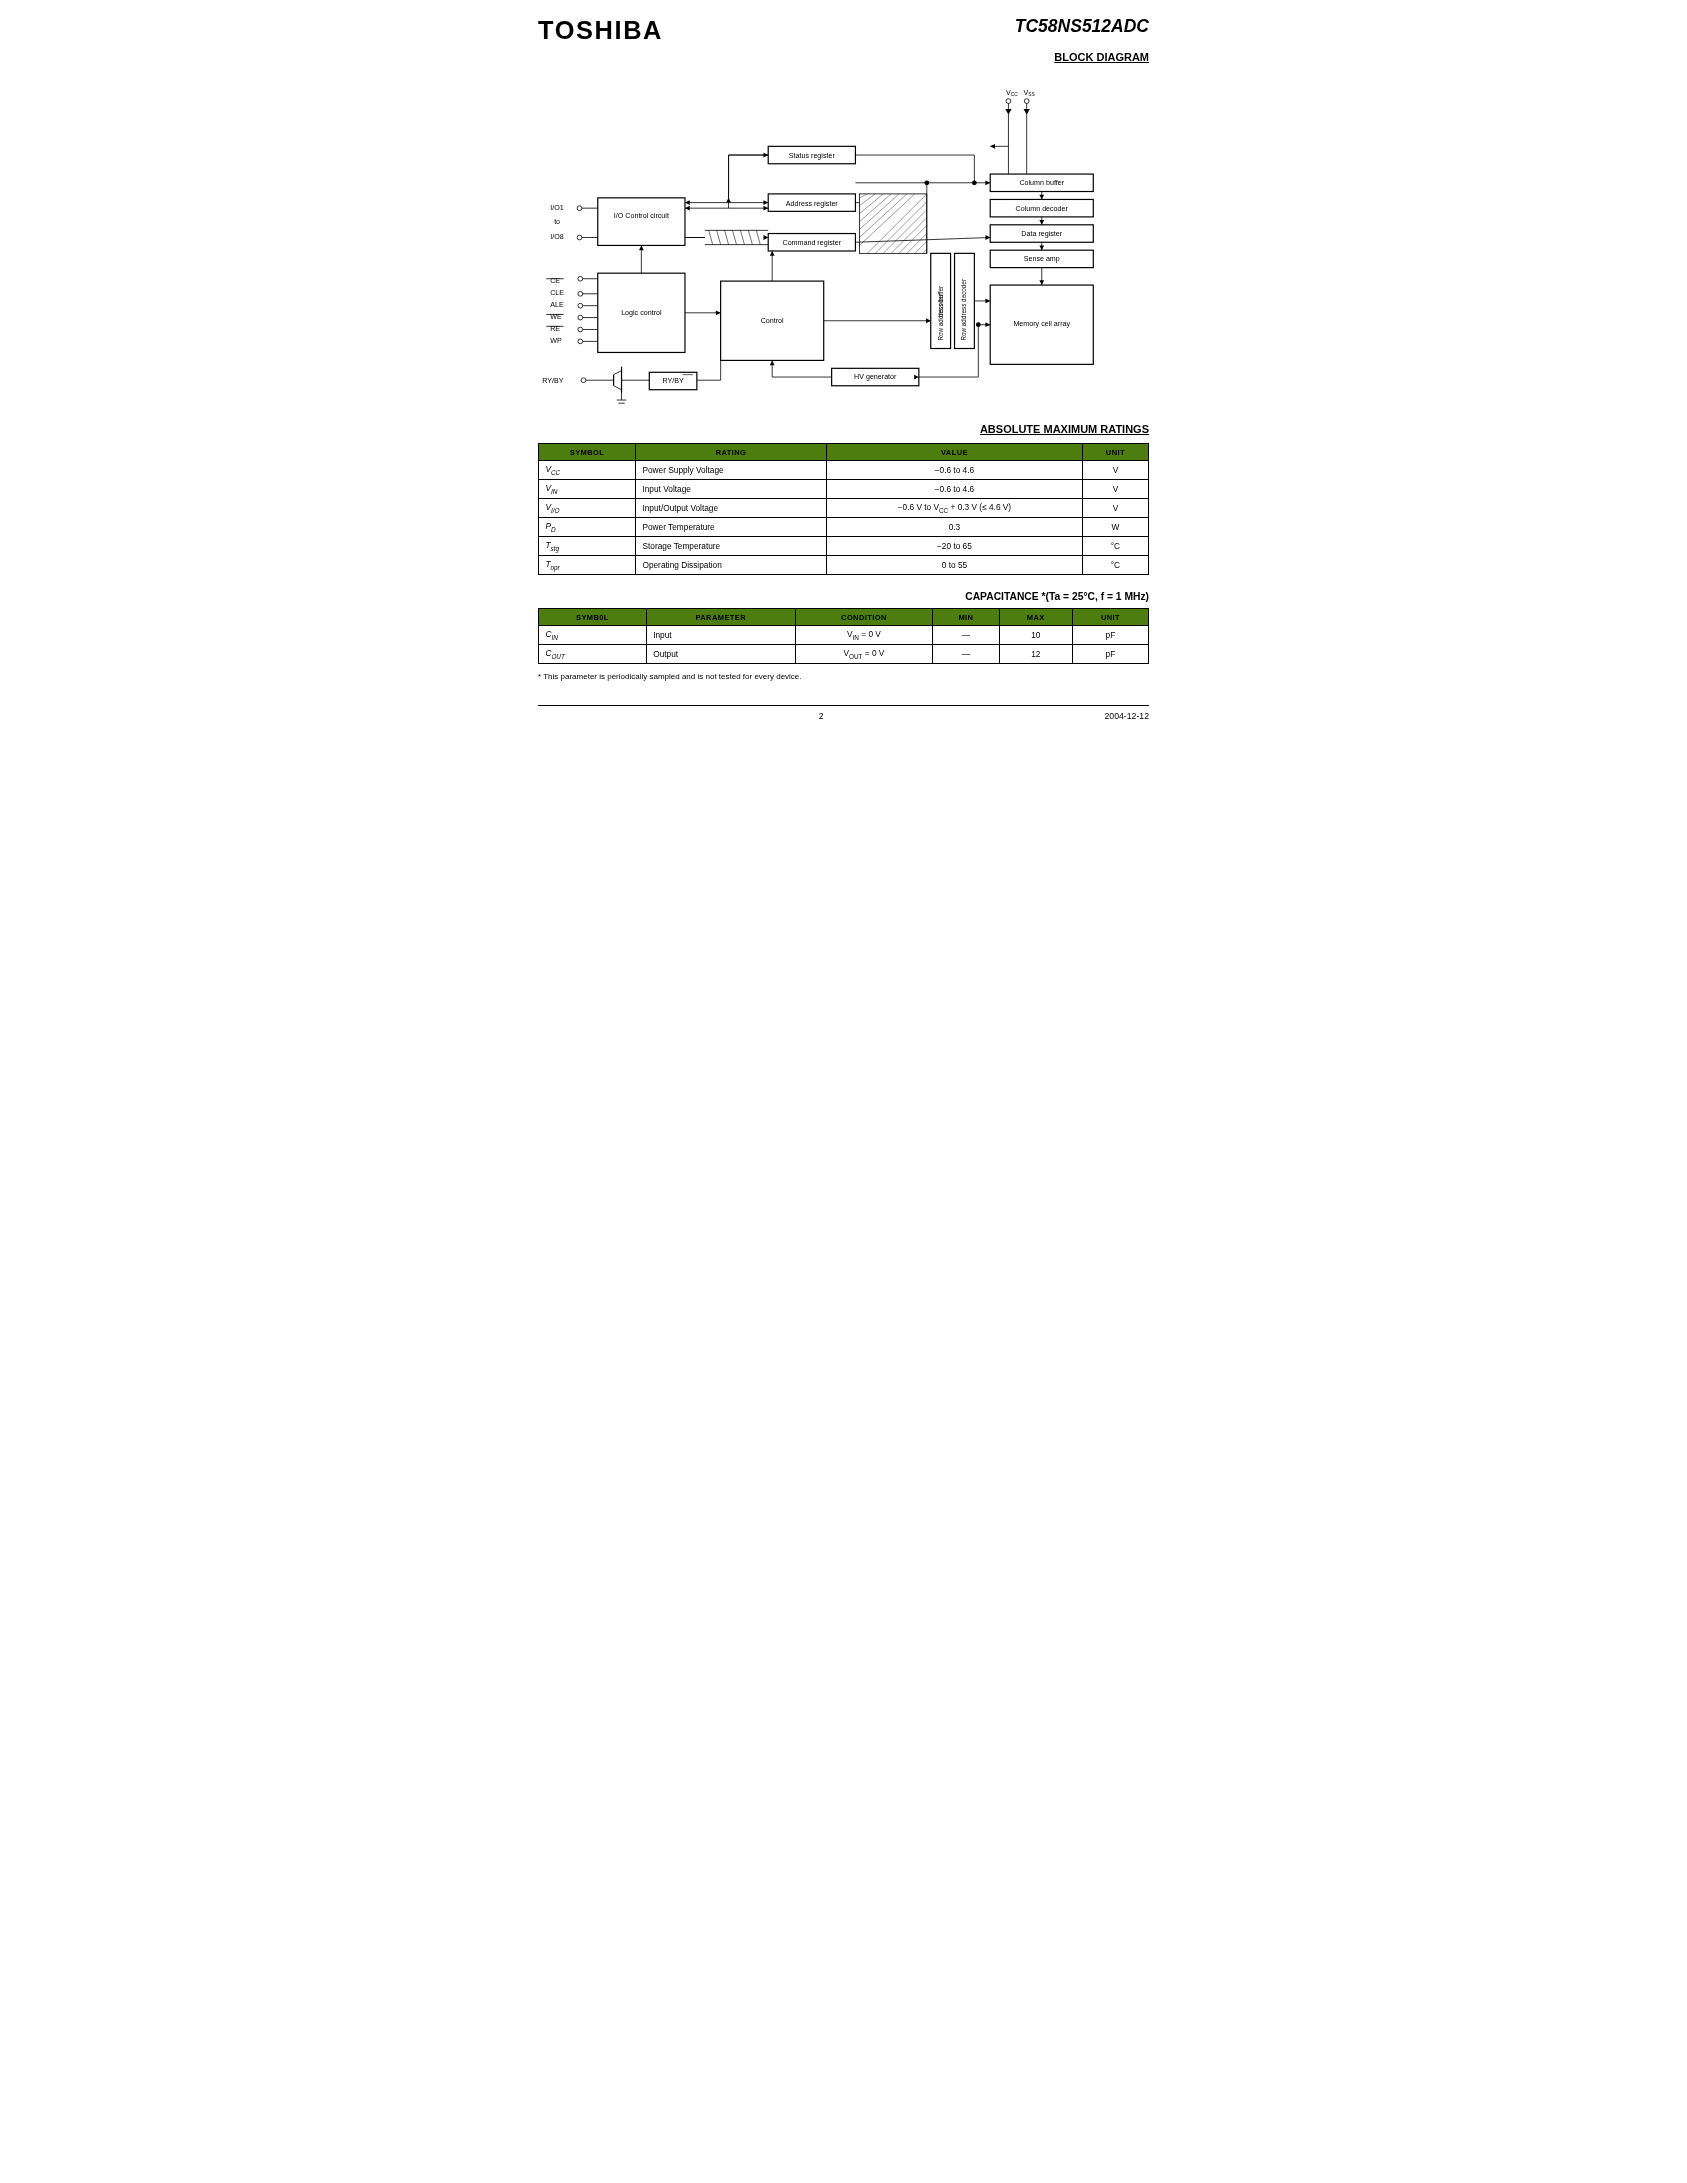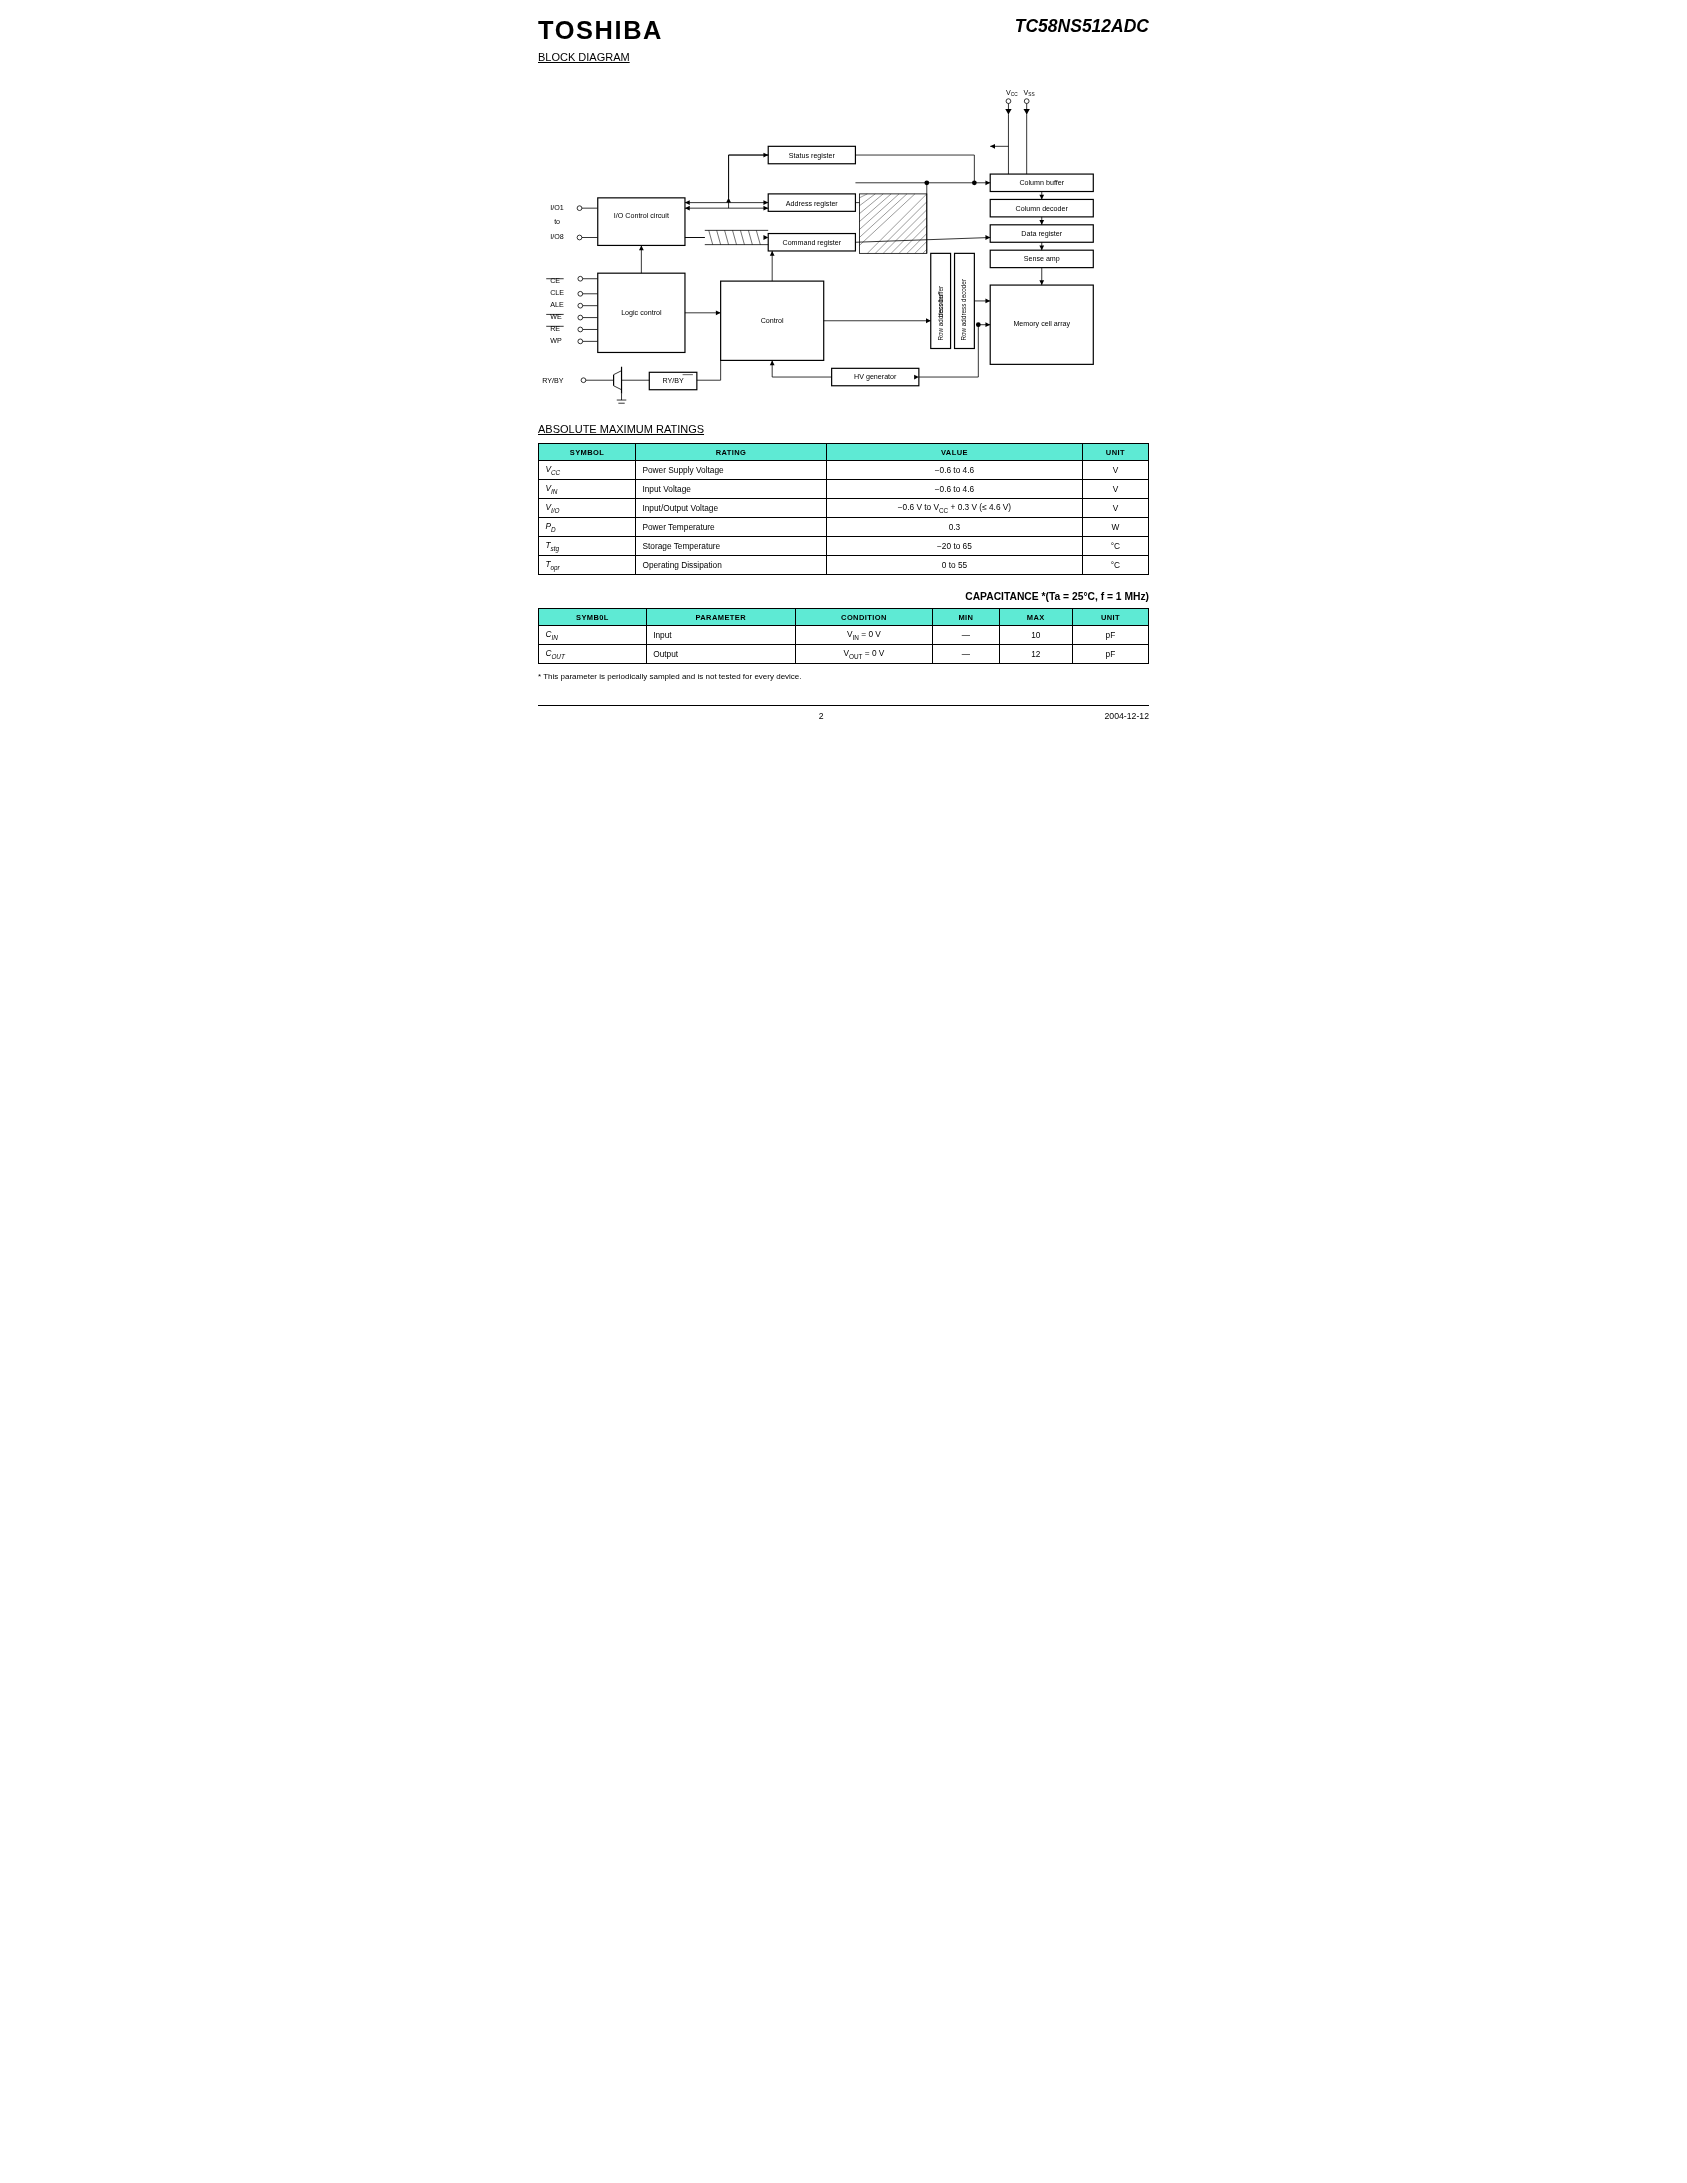--- a/index.html
+++ b/index.html
@@ -30,24 +30,25 @@
     .part-number {
       font-size: 17.5px;
       font-weight: bold;
       color: #000;
       font-style: italic;
     }
 
     
     .section-title {
       font-size: 11px;
-      font-weight: normal;
+      font-weight: bold;
       text-decoration: underline;
       margin-bottom: 8px;
       margin-top: 6.4px;
+      text-align: right;
     }
 
     
     .block-diagram-section {
       margin-bottom: 19px;
     }
     .diagram-container {
       position: relative;
       width: 619px;
       height: 333px;
@@ -62,21 +63,21 @@
       margin-bottom: 8px;
       font-size: 8.3px;
     }
     .ratings-table th, .ratings-table td,
     .capacitance-table th, .capacitance-table td {
       border: 0.8px solid #000;
       padding: 3.2px 6.4px;
       text-align: left;
     }
     .ratings-table th, .capacitance-table th {
-      background: #5eead4;
+      background: #4d7c0f;
       font-weight: bold;
       text-align: center;
       font-size: 7.5px;
       letter-spacing: 0.4px;
     }
     .ratings-table td:first-child,
     .capacitance-table td:first-child {
       font-style: italic;
     }
     .ratings-table td:nth-child(3),

